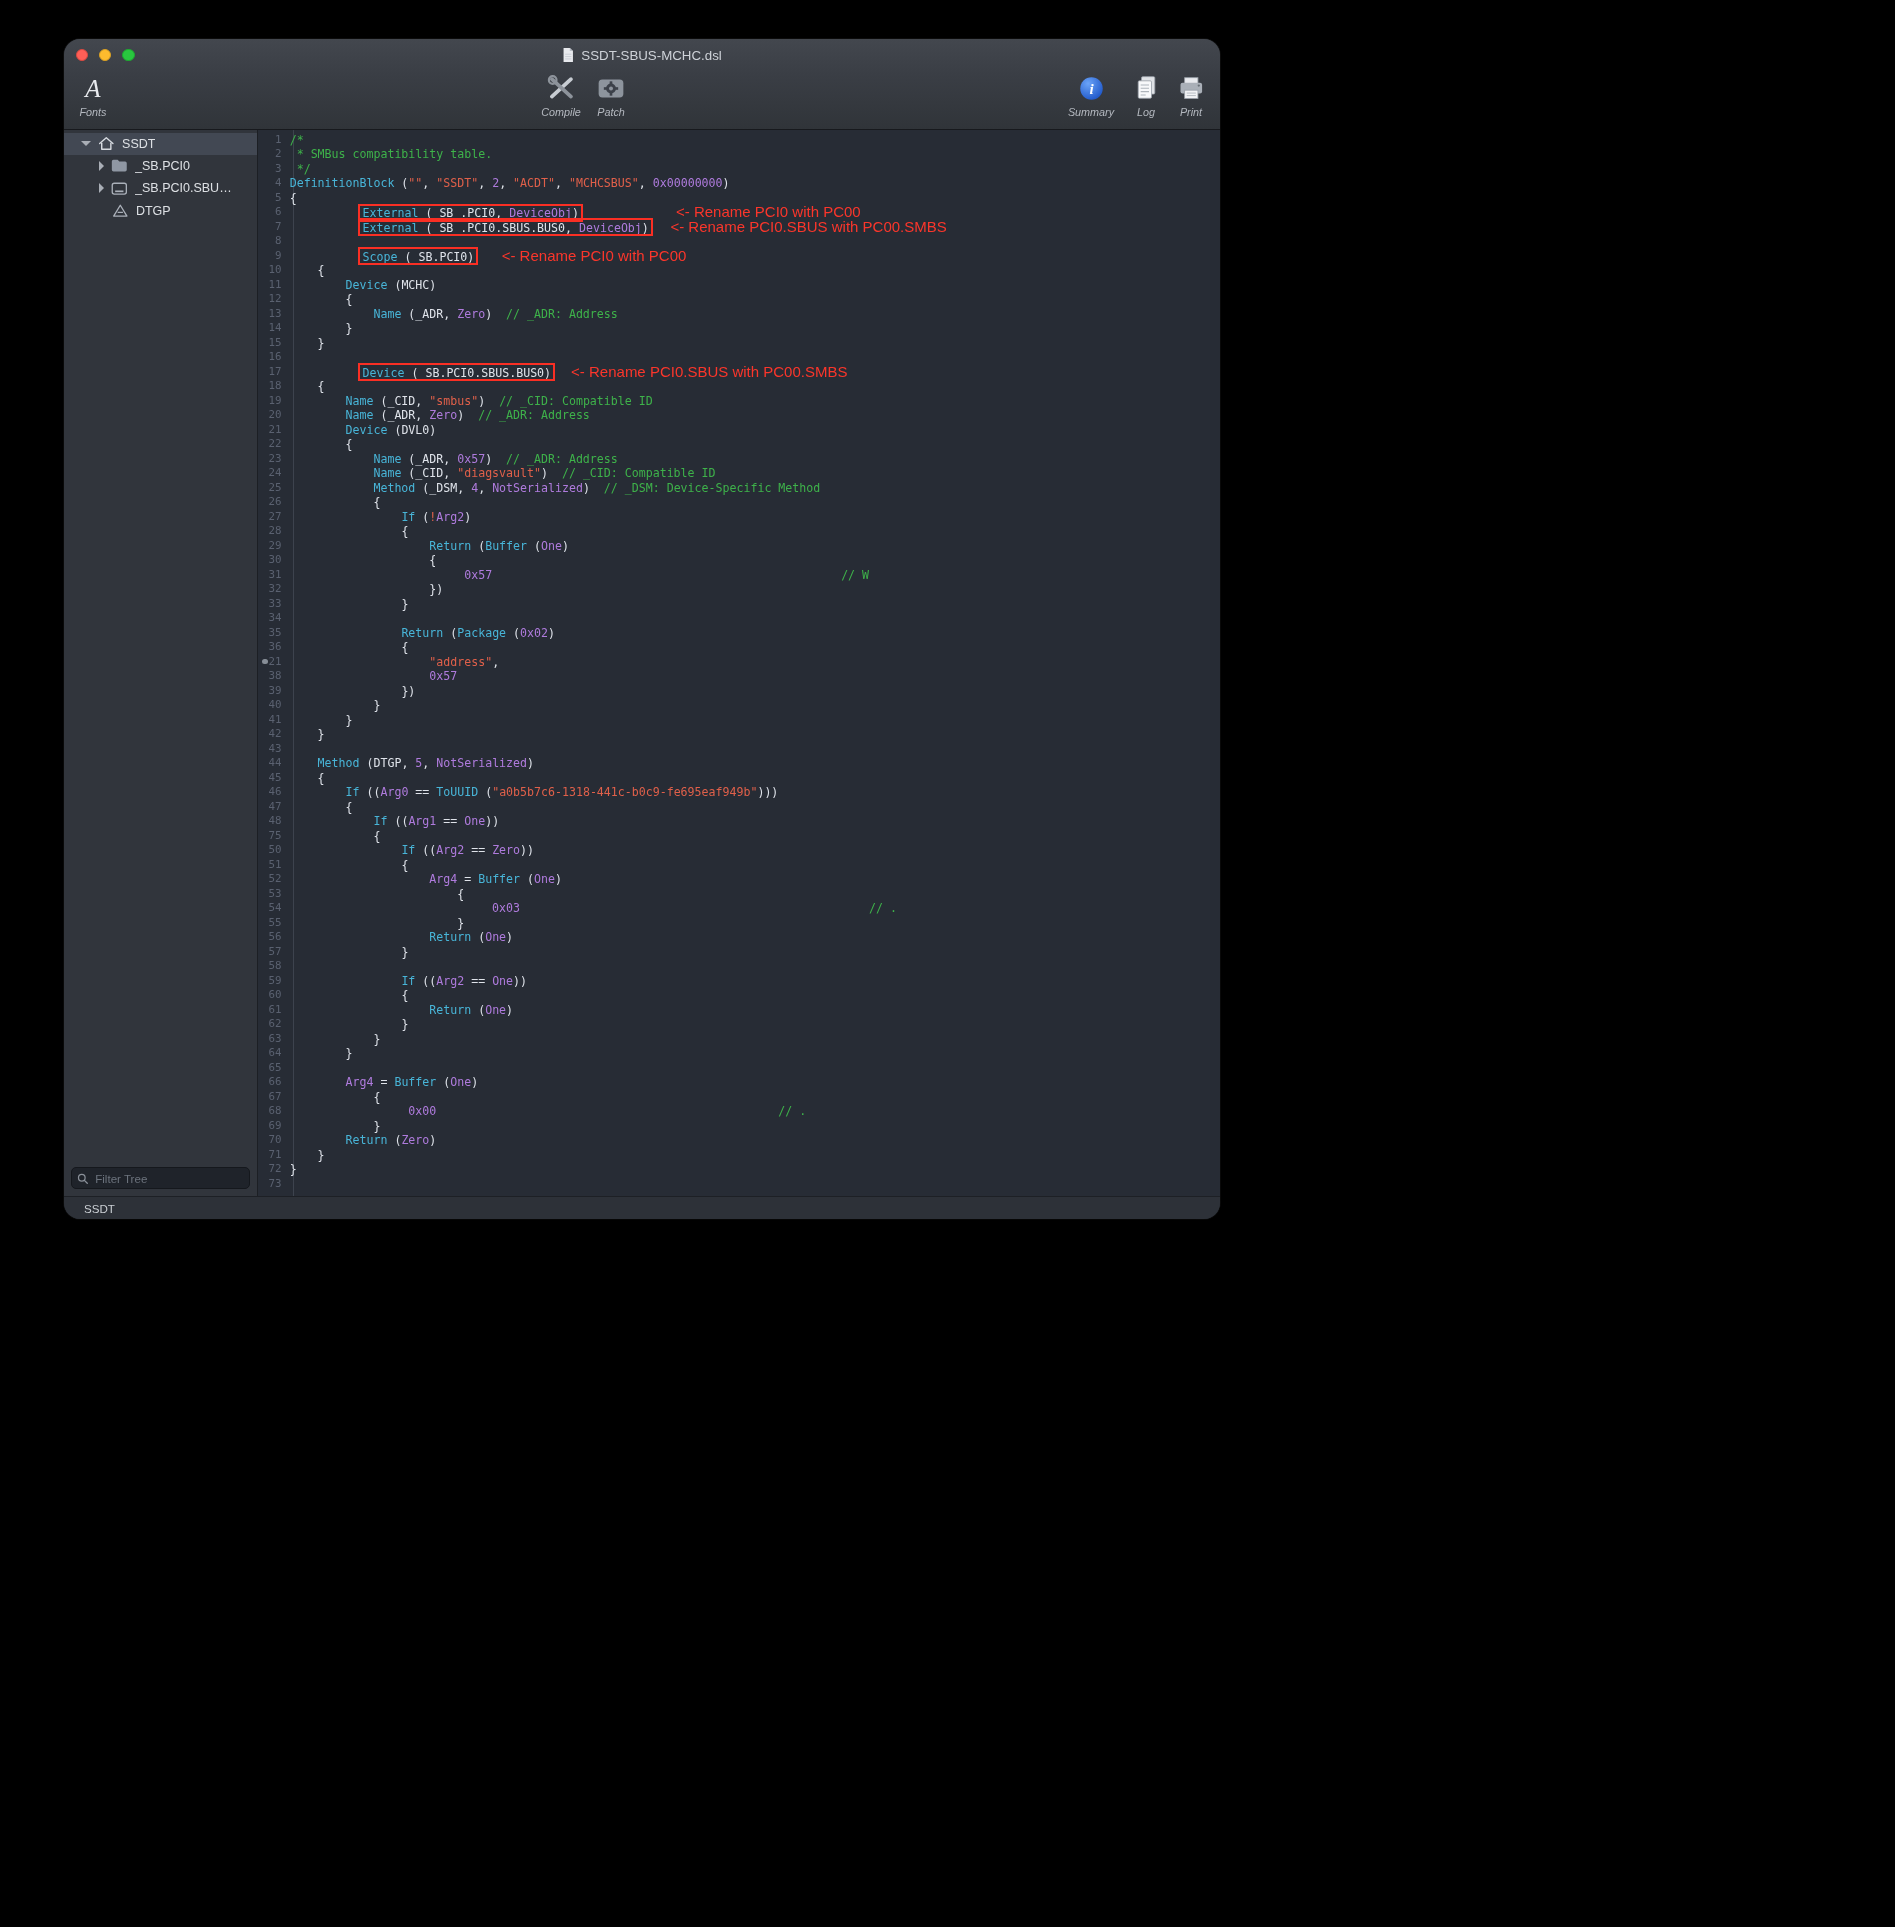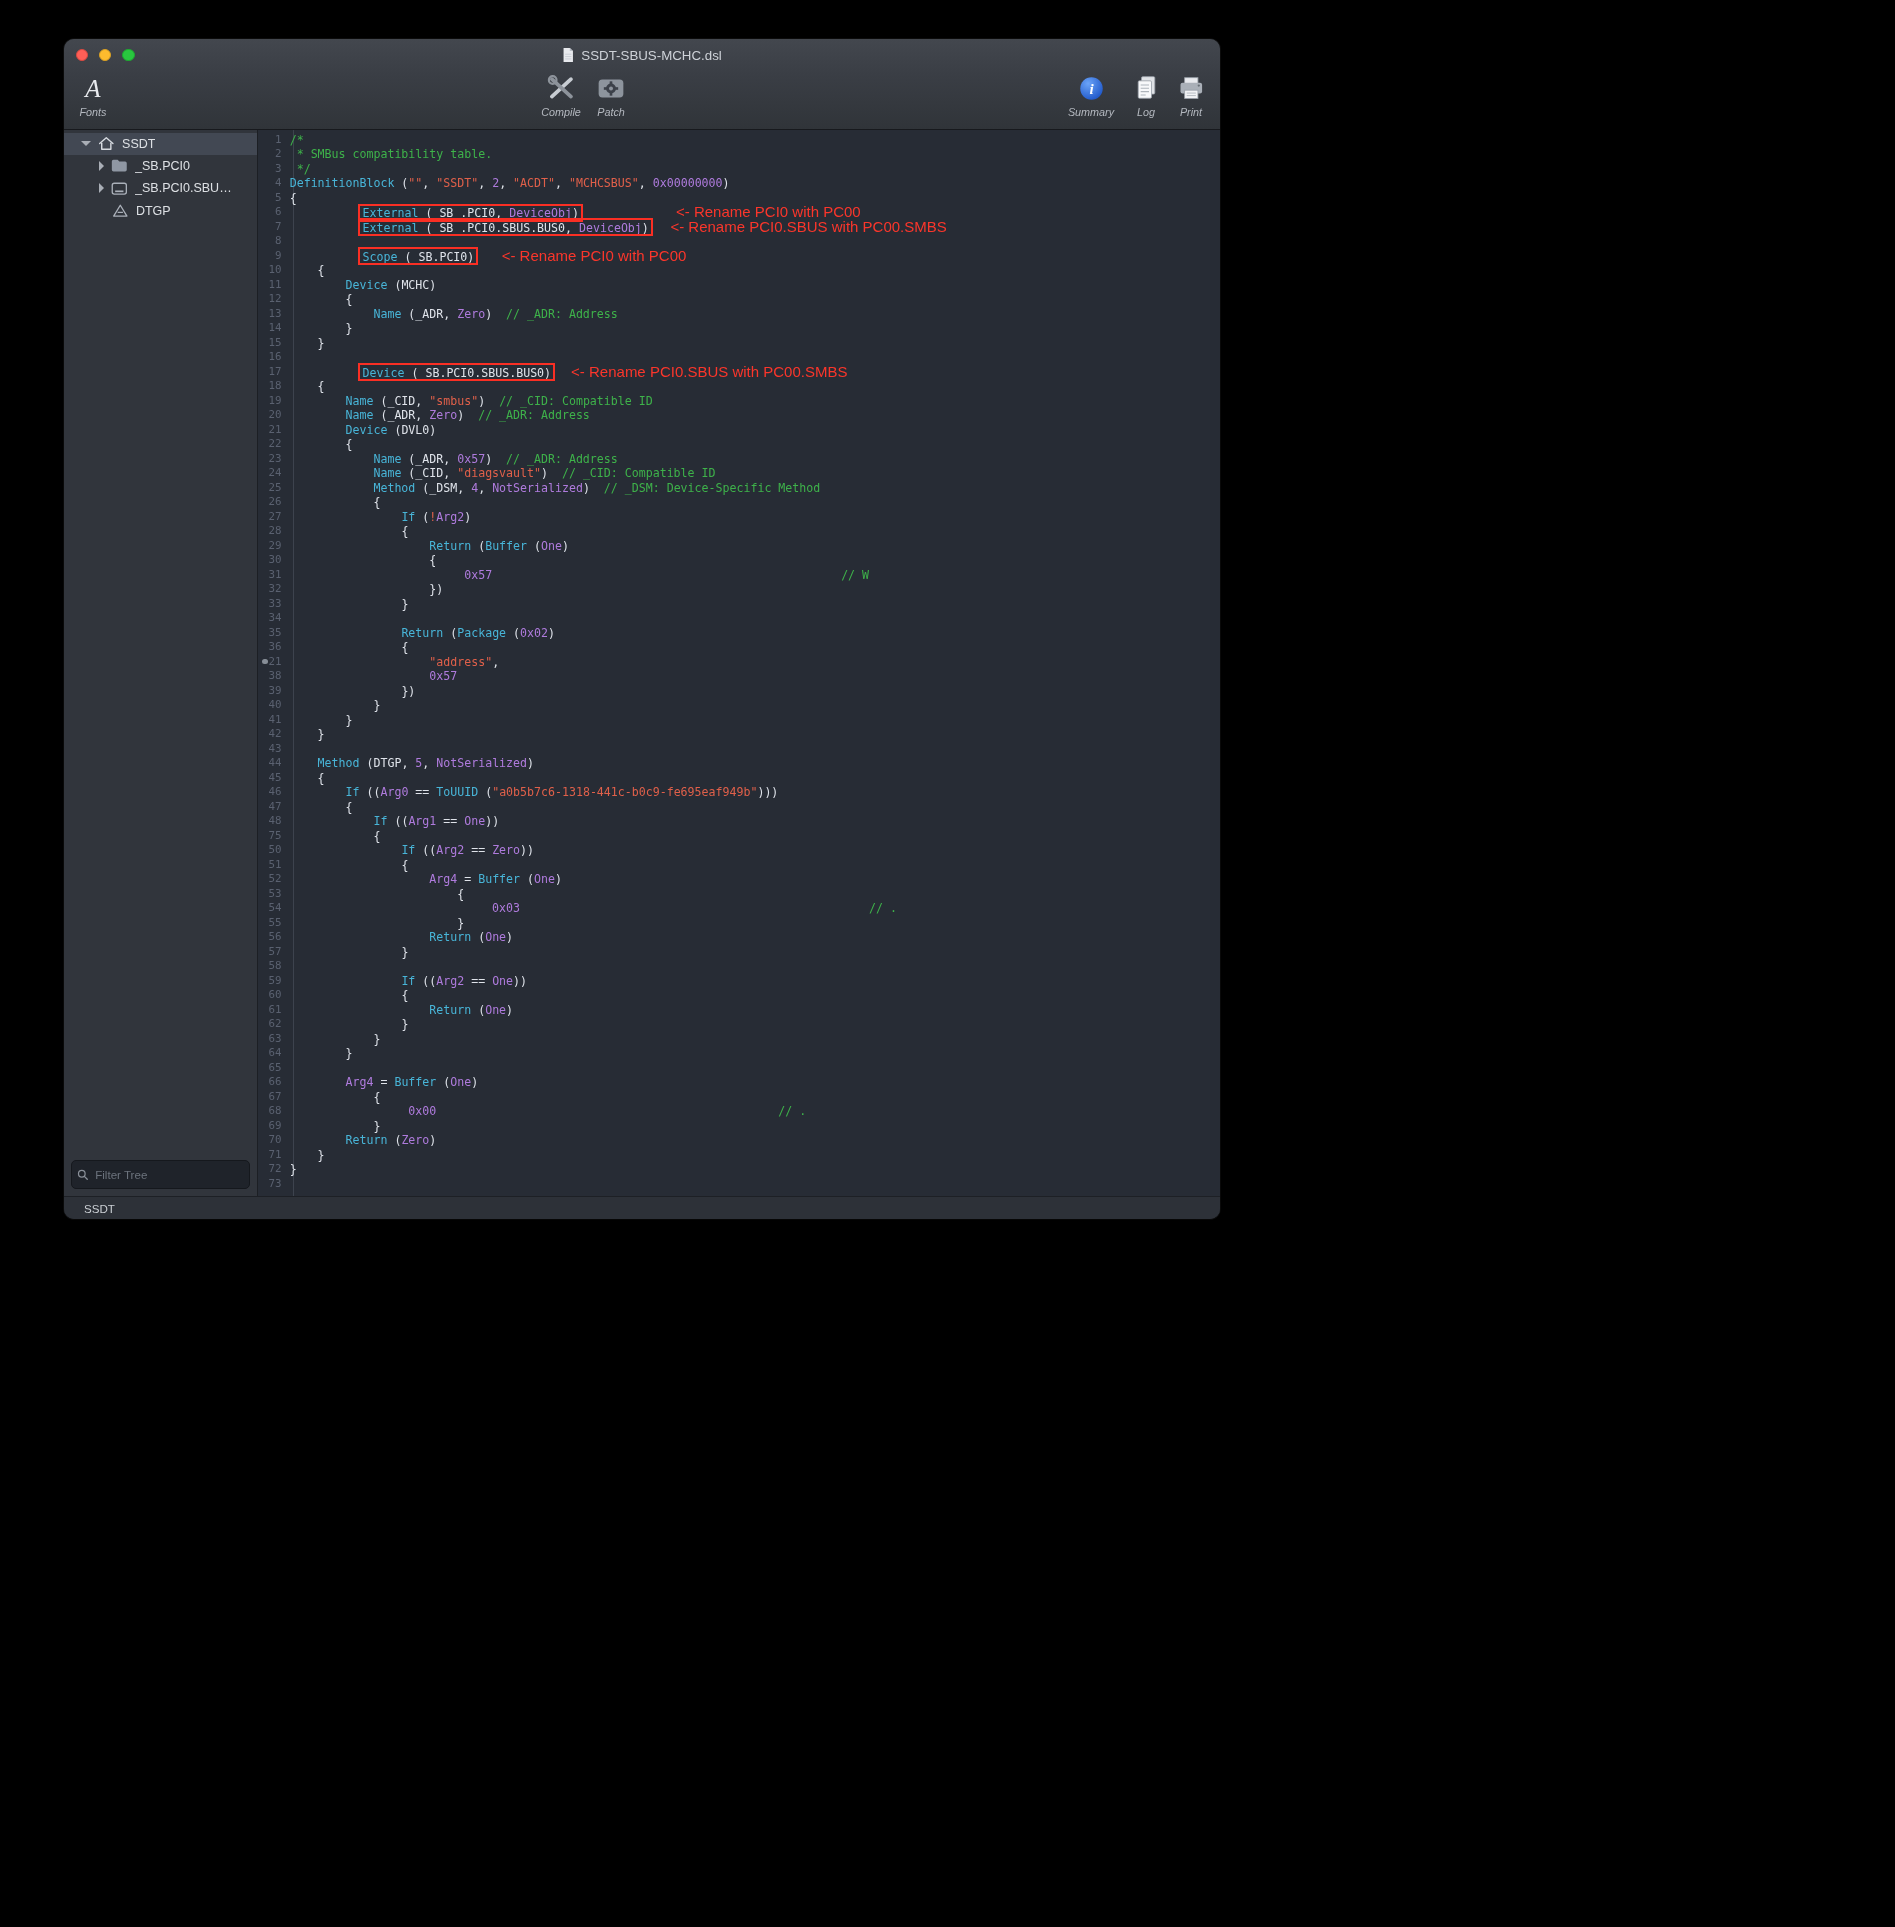--- a/index.html
+++ b/index.html
@@ -6,21 +6,21 @@
   html,body { margin:0; padding:0; }
   body {
     width:1896px; height:1927px; background:#000;
     position:relative; overflow:hidden;
     font-family:"Liberation Sans","DejaVu Sans",sans-serif;
   }
 
   
   .window {
     position:absolute; left:64px; top:39px; width:1156px; height:1180px;
-    background:#272c35; border-radius:10px; overflow:hidden;
+    background:#272c35; border-radius:16px; overflow:hidden;
     box-shadow:0 25px 66px rgba(0,0,0,.65), 0 0 0 0.8px rgba(255,255,255,.07);
     display:flex; flex-direction:column;
   }
 
   
   .chrome {
     flex:0 0 90px;
     background:linear-gradient(180deg,#43474e 0%, #3a3e45 40%, #303439 100%);
     border-bottom:0.8px solid #17191d;
     position:relative;
@@ -60,21 +60,21 @@
   .trow .pad0 { width:10px; flex:none; }
   .trow .pad1 { width:28px; flex:none; }
   .tri { width:0; height:0; flex:none; }
   .tri-down { border-left:5px solid transparent; border-right:5px solid transparent; border-top:5.8px solid #a9aeb6; }
   .tri-right { border-top:5px solid transparent; border-bottom:5px solid transparent; border-left:5.8px solid #a9aeb6; }
   .tri-empty { width:5.8px; flex:none; }
   .ticon { width:18.3px; height:15px; flex:none; display:flex; align-items:center; justify-content:center; }
   .tlabel { white-space:nowrap; overflow:hidden; text-overflow:ellipsis; }
 
   .filter-box {
-    position:absolute; left:6.6px; right:6.6px; bottom:6.6px; height:29px;
+    position:absolute; left:6.6px; right:6.6px; bottom:6.6px; height:22px;
     background:#1f232a; border:0.8px solid #15181d; border-radius:5px;
     display:flex; align-items:center; padding:0 5.8px; gap:4.2px;
   }
   .filter-box input {
     flex:1; background:transparent; border:none; outline:none;
     color:#cfd3d8; font-size:11.6px; font-family:inherit; min-width:0;
   }
   .filter-box input::placeholder { color:#6c737d; }
 
   

